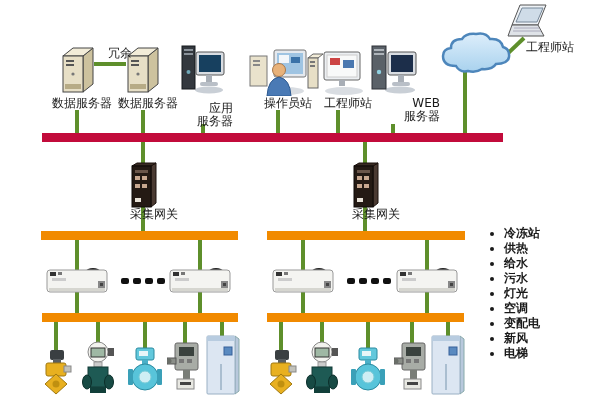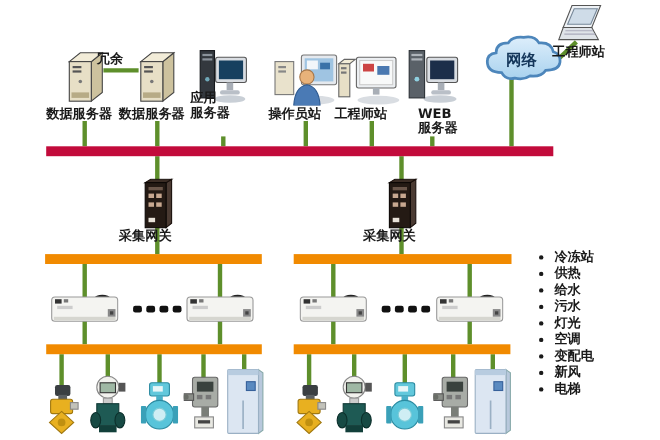--- a/index.html
+++ b/index.html
@@ -5,22 +5,22 @@
   :root{
     --backbone-bus:#c20b3b; --field-bus:#f18a00; --link-line:#5e8f2b;
     --cloud-fill:#a9d2ee; --cloud-light:#ddeefb; --cloud-stroke:#4d86bb; --text-color:#1a1a1a;
   }
   html,body{margin:0;padding:0;background:#fff;}
   #stage{position:relative;width:600px;height:400px;background:#ffffff;overflow:hidden;
          font-family:"DejaVu Sans","Liberation Sans",sans-serif;}
   svg{display:block;}
   .layer{position:absolute;left:0;top:0;}
   .dev{position:absolute;}
-  .lbl{position:absolute;font-size:12px;font-weight:bold;color:var(--text-color);
-       text-align:left;white-space:pre-line;line-height:13px;}
+  .lbl{position:absolute;font-size:12px;font-weight:normal;color:var(--text-color);
+       text-align:right;white-space:pre-line;line-height:13px;}
   .link{stroke:var(--link-line);stroke-width:4;fill:none;}
   .bus-red{fill:var(--backbone-bus);}
   .bus-orange{fill:var(--field-bus);}
   .cloud-shape{fill:url(#cloudGrad);stroke:var(--cloud-stroke);stroke-width:2.5;}
   .cloud-text{position:absolute;left:8px;top:16px;width:60px;text-align:center;
               font-size:14px;font-weight:bold;color:#14365a;}
   .ellipsis{position:absolute;display:flex;gap:4px;align-items:center;}
   .ellipsis span{width:8px;height:6px;background:#111;border-radius:2px;}
   .syslist{position:absolute;left:486px;top:226px;width:110px;margin:0;padding-left:18px;}
   .syslist li{font-size:12px;font-weight:bold;color:var(--text-color);line-height:15px;
@@ -157,21 +157,20 @@
       <rect x="21" y="13" width="22" height="17" fill="#1c2e4a"></rect>
       <rect x="28" y="33" width="6" height="7" fill="#a8aeb6"></rect>
       <rect x="22" y="40" width="18" height="4" rx="2" fill="#b9bfc7"></rect>
     </svg>
   </div>
 
   <div class="dev" style="left:436px;top:30px">
     <svg width="76" height="46" viewBox="0 0 76 46">
       <path class="cloud-shape" d="M20 36 Q7 36 7 26 Q7 19 15 18 Q15 9 26 9 Q30 3 40 4 Q50 2 54 9 Q65 8 67 17 Q74 19 73 27 Q72 34 60 34 Q56 40 46 39 Q40 43 32 41 Q24 43 20 36 Z"></path>
     </svg>
-    <span class="cloud-text">网络</span>
   </div>
 
   <div class="dev" style="left:506px;top:4px">
     <svg width="44" height="40" viewBox="0 0 44 40">
       <polygon points="14,1 40,1 32,21 6,21" fill="#eef2f6" stroke="#555"></polygon>
       <polygon points="16,4 37,4 31,18 10,18" fill="#cfdce8" stroke="#789"></polygon>
       <polygon points="6,21 32,21 38,32 2,32" fill="#dfe3e8" stroke="#555"></polygon>
       <line x1="8" y1="24" x2="33" y2="24" stroke="#aab" stroke-width="1"></line>
       <line x1="7" y1="27" x2="35" y2="27" stroke="#aab" stroke-width="1"></line>
     </svg>
@@ -374,21 +373,21 @@
       <rect x="2" y="2" width="28" height="58" rx="1" fill="#dce6f2" stroke="#9ab0c4"></rect>
       <rect x="2" y="2" width="28" height="5" fill="#b8cce0"></rect>
       <rect x="19" y="13" width="8" height="8" fill="#5a8ac0" stroke="#36609a"></rect>
       <line x1="16" y1="30" x2="16" y2="56" stroke="#9ab0c4" stroke-width="1.5"></line>
     </svg>
   </div>
 
   <div class="lbl" style="left:42px;top:97px;width:70px">数据服务器</div>
   <div class="lbl" style="left:108px;top:97px;width:70px">数据服务器</div>
   <div class="lbl" style="left:88px;top:47px;width:44px">冗余</div>
-  <div class="lbl" style="left:173px;top:83px;width:60px">应用
+  <div class="lbl" style="left:173px;top:102px;width:60px">应用
 服务器</div>
   <div class="lbl" style="left:244px;top:97px;width:68px">操作员站</div>
   <div class="lbl" style="left:304px;top:97px;width:68px">工程师站</div>
   <div class="lbl" style="left:380px;top:97px;width:60px">WEB
 服务器</div>
   <div class="lbl" style="left:502px;top:41px;width:72px">工程师站</div>
   <div class="lbl" style="left:108px;top:208px;width:70px">采集网关</div>
   <div class="lbl" style="left:330px;top:208px;width:70px">采集网关</div>
 
   <ul class="syslist">

